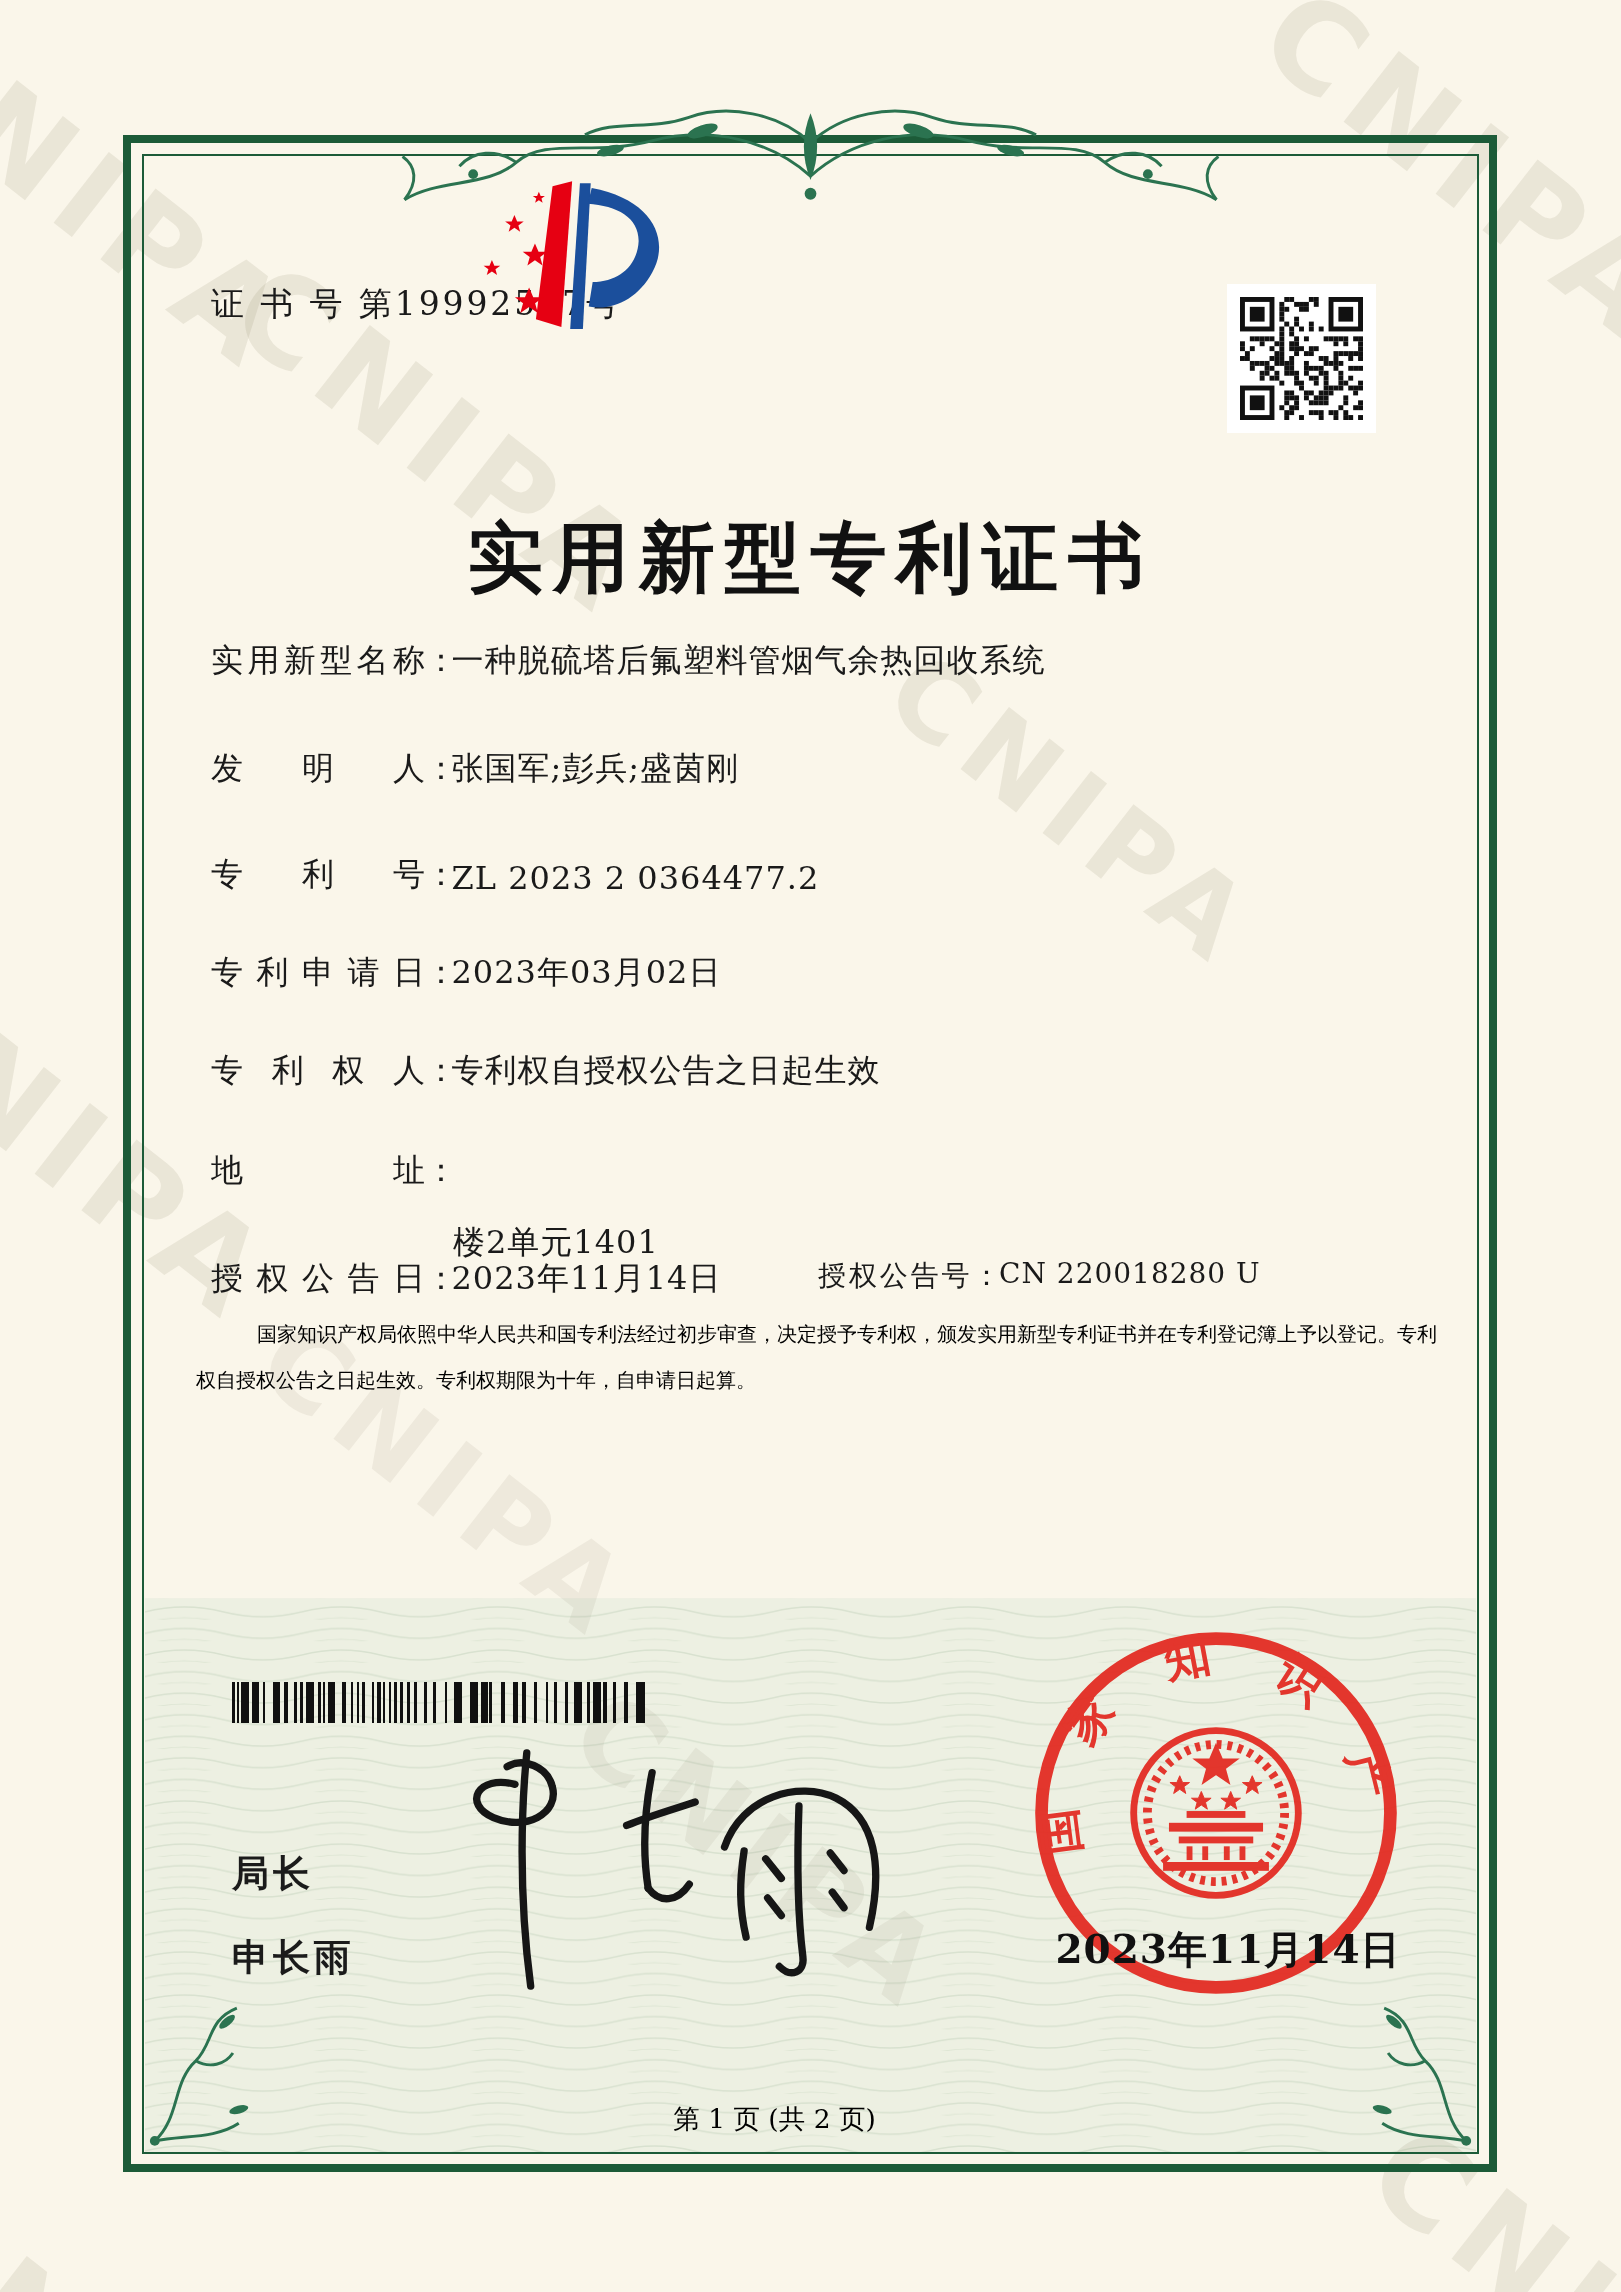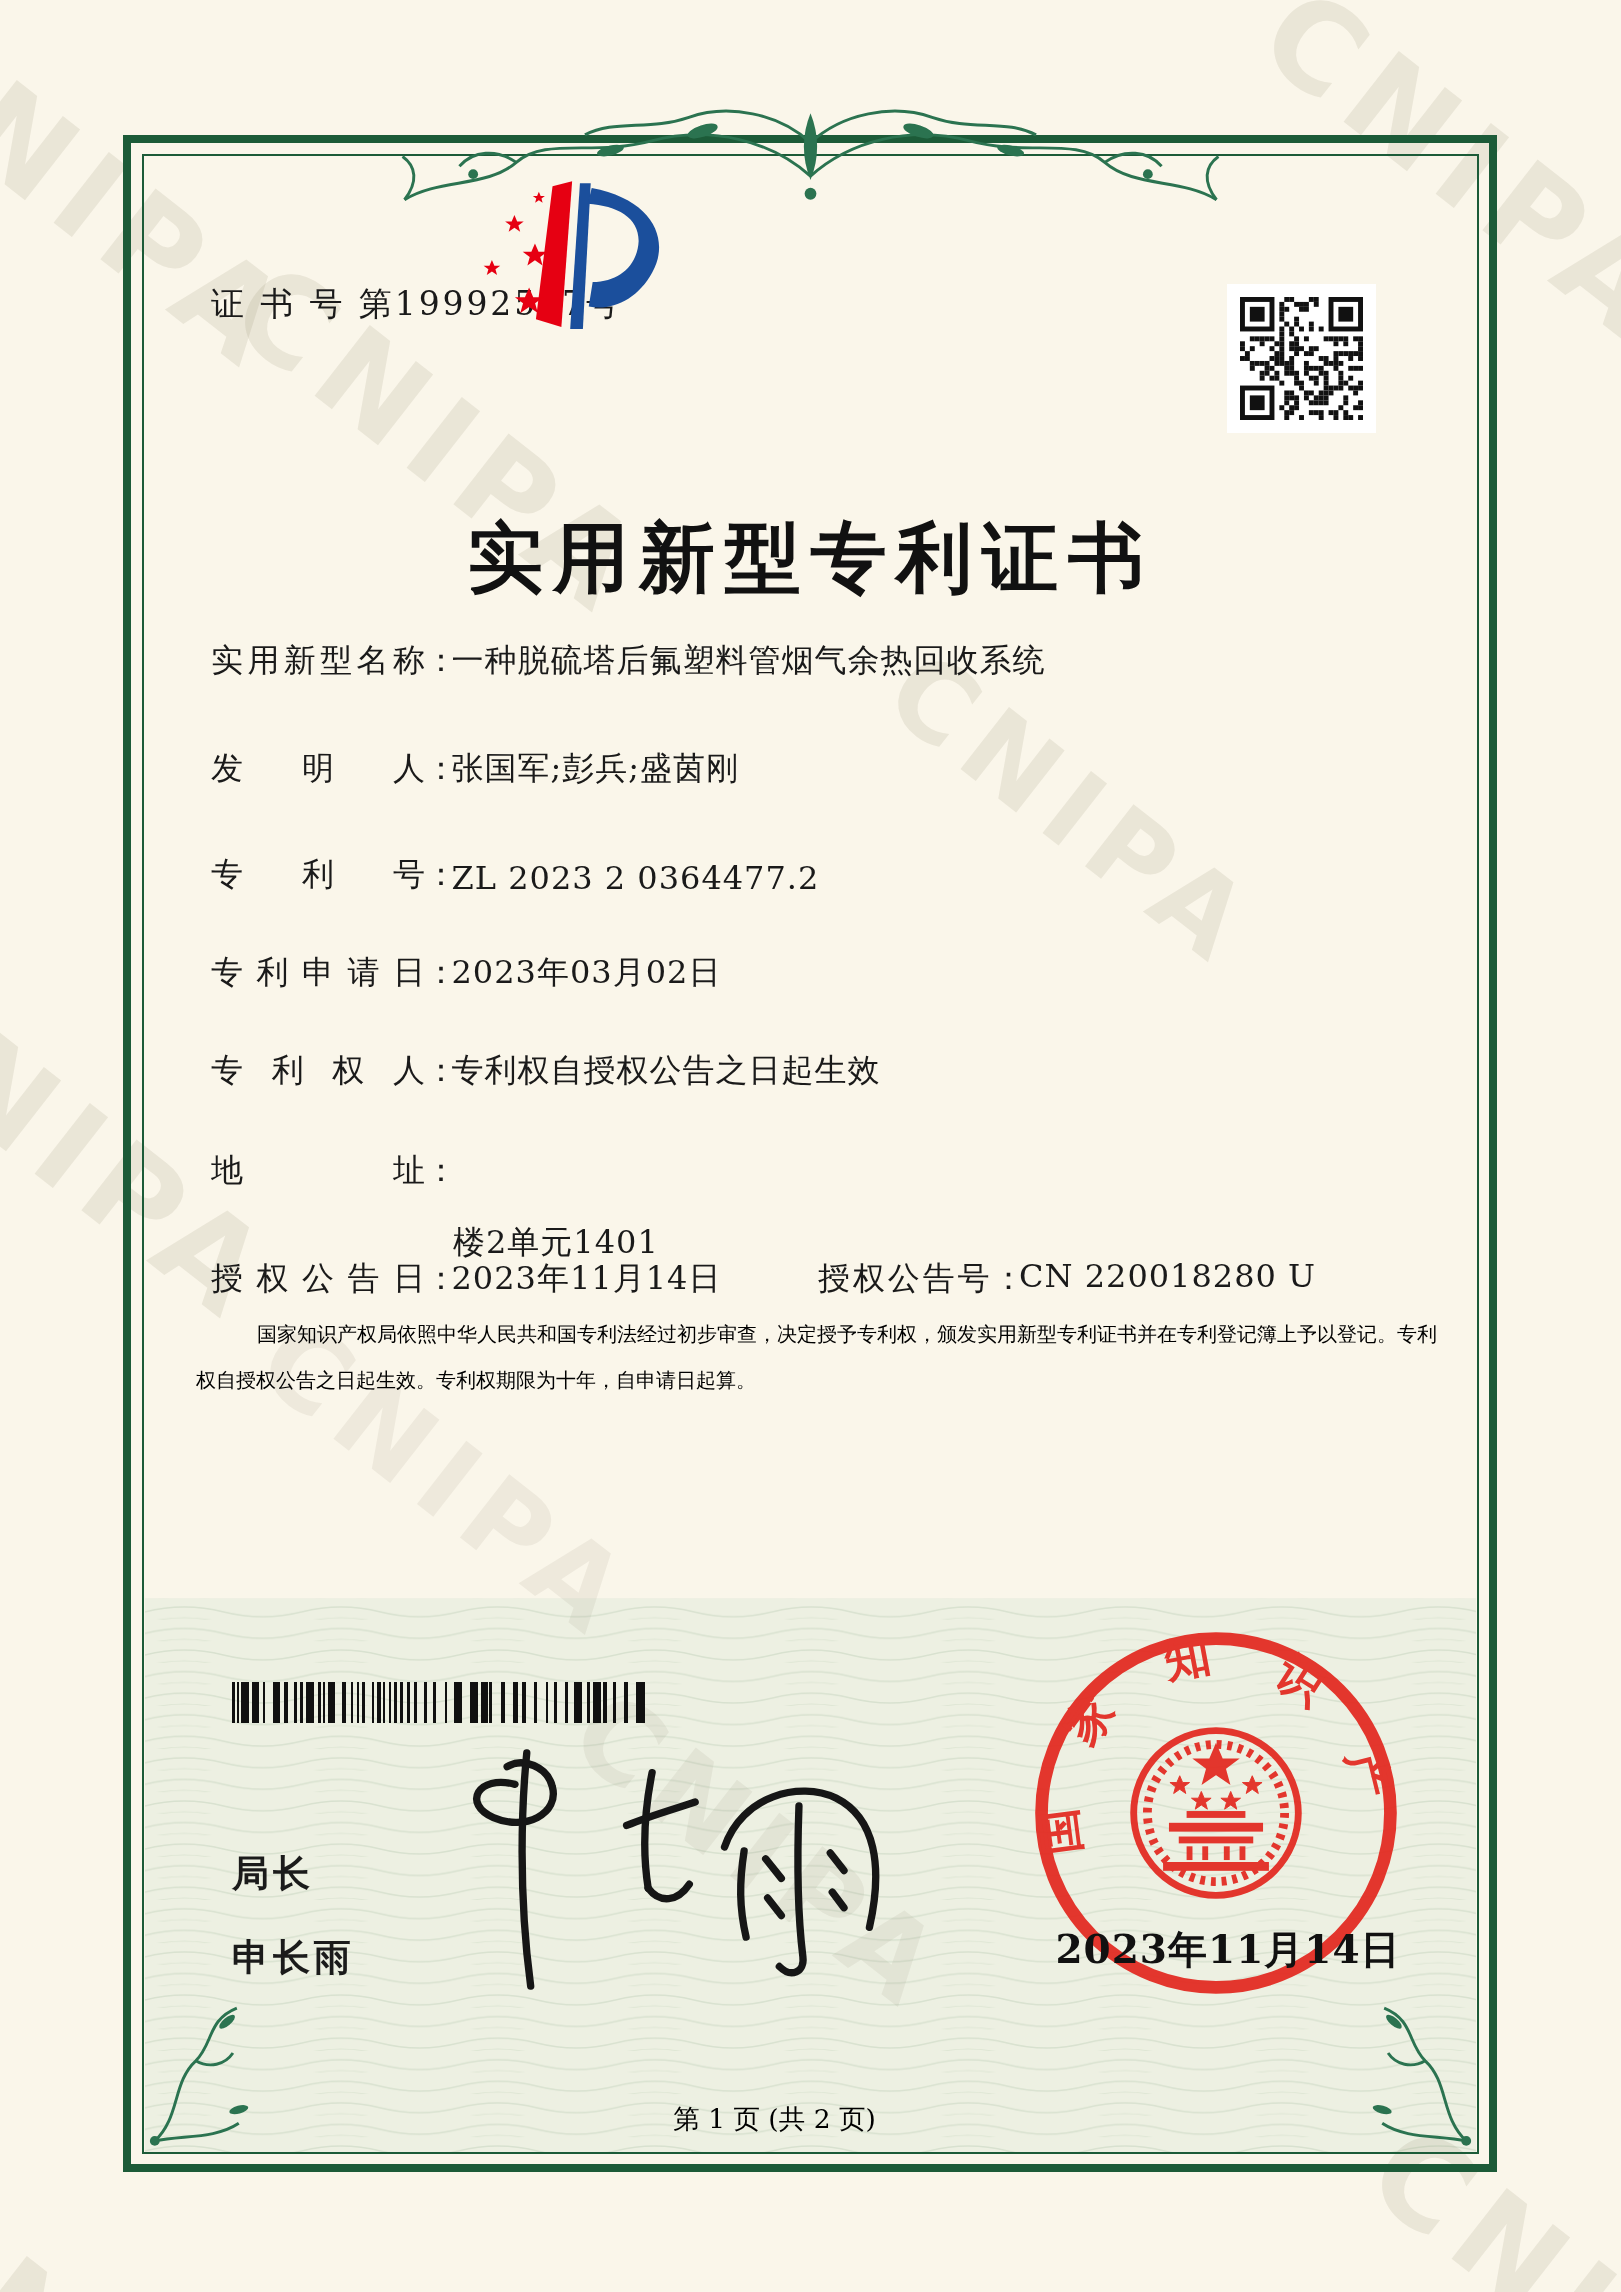--- a/index.html
+++ b/index.html
@@ -22,21 +22,21 @@
   .qr{position:absolute;z-index:5;left:1227px;top:284px;width:149px;height:149px;background:#ffffff;}
   .qr svg{position:absolute;left:12.7px;top:12.7px;}
   .title{position:absolute;z-index:5;left:0;top:508px;width:1621px;text-align:center;
       font-size:76px;font-weight:700;letter-spacing:9.8px;color:#111;}
   
   .row{position:absolute;z-index:5;left:211px;font-size:32px;display:flex;align-items:flex-end;}
   .flabel{display:inline-block;width:214px;text-align:justify;text-align-last:justify;white-space:nowrap;}
   .fcolon{display:inline-block;width:26.5px;}
   .fvalue{white-space:nowrap;letter-spacing:1px;}
   .addr2{position:absolute;z-index:5;left:453px;top:1221px;font-size:32px;letter-spacing:1px;}
-  .grant2{position:absolute;z-index:5;left:818px;top:1257px;font-size:32px;display:flex;}
+  .grant2{position:absolute;z-index:5;left:818px;top:1257px;font-size:28px;display:flex;}
   .grant2 .flabel2{letter-spacing:2.9px;}
   
   .body-text{position:absolute;z-index:5;left:196px;top:1311px;width:1253px;font-size:20px;
       line-height:46px;color:#000000;}
   .body-text p{margin:0 0 4.9px 0;text-indent:61px;}
   
   .barcode{position:absolute;z-index:5;left:232px;top:1682px;width:417px;height:41px;}
   .director{position:absolute;z-index:5;left:232px;font-size:37px;font-weight:700;
       font-family:"DejaVu Sans","Liberation Sans",sans-serif;letter-spacing:3.9px;color:#1b1b1b;}
   .sign{position:absolute;z-index:6;left:421px;top:1743px;}

